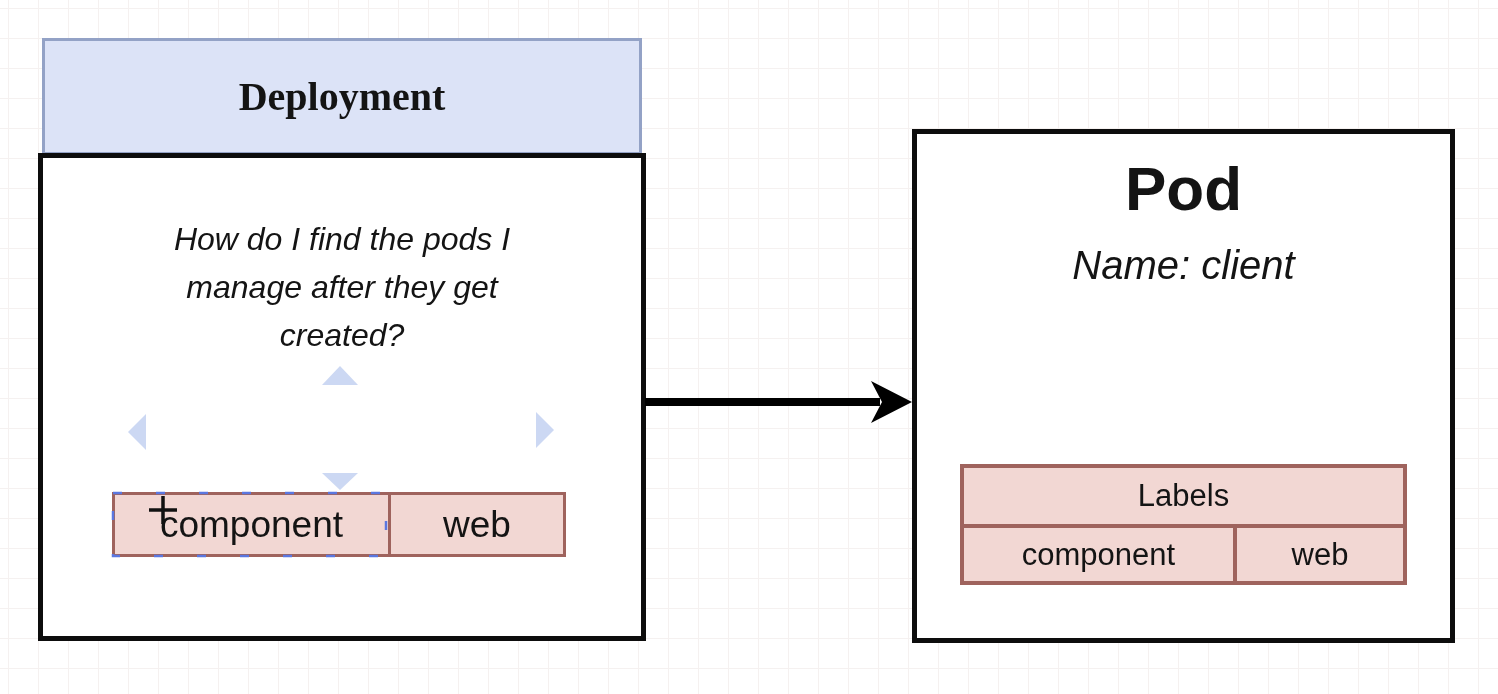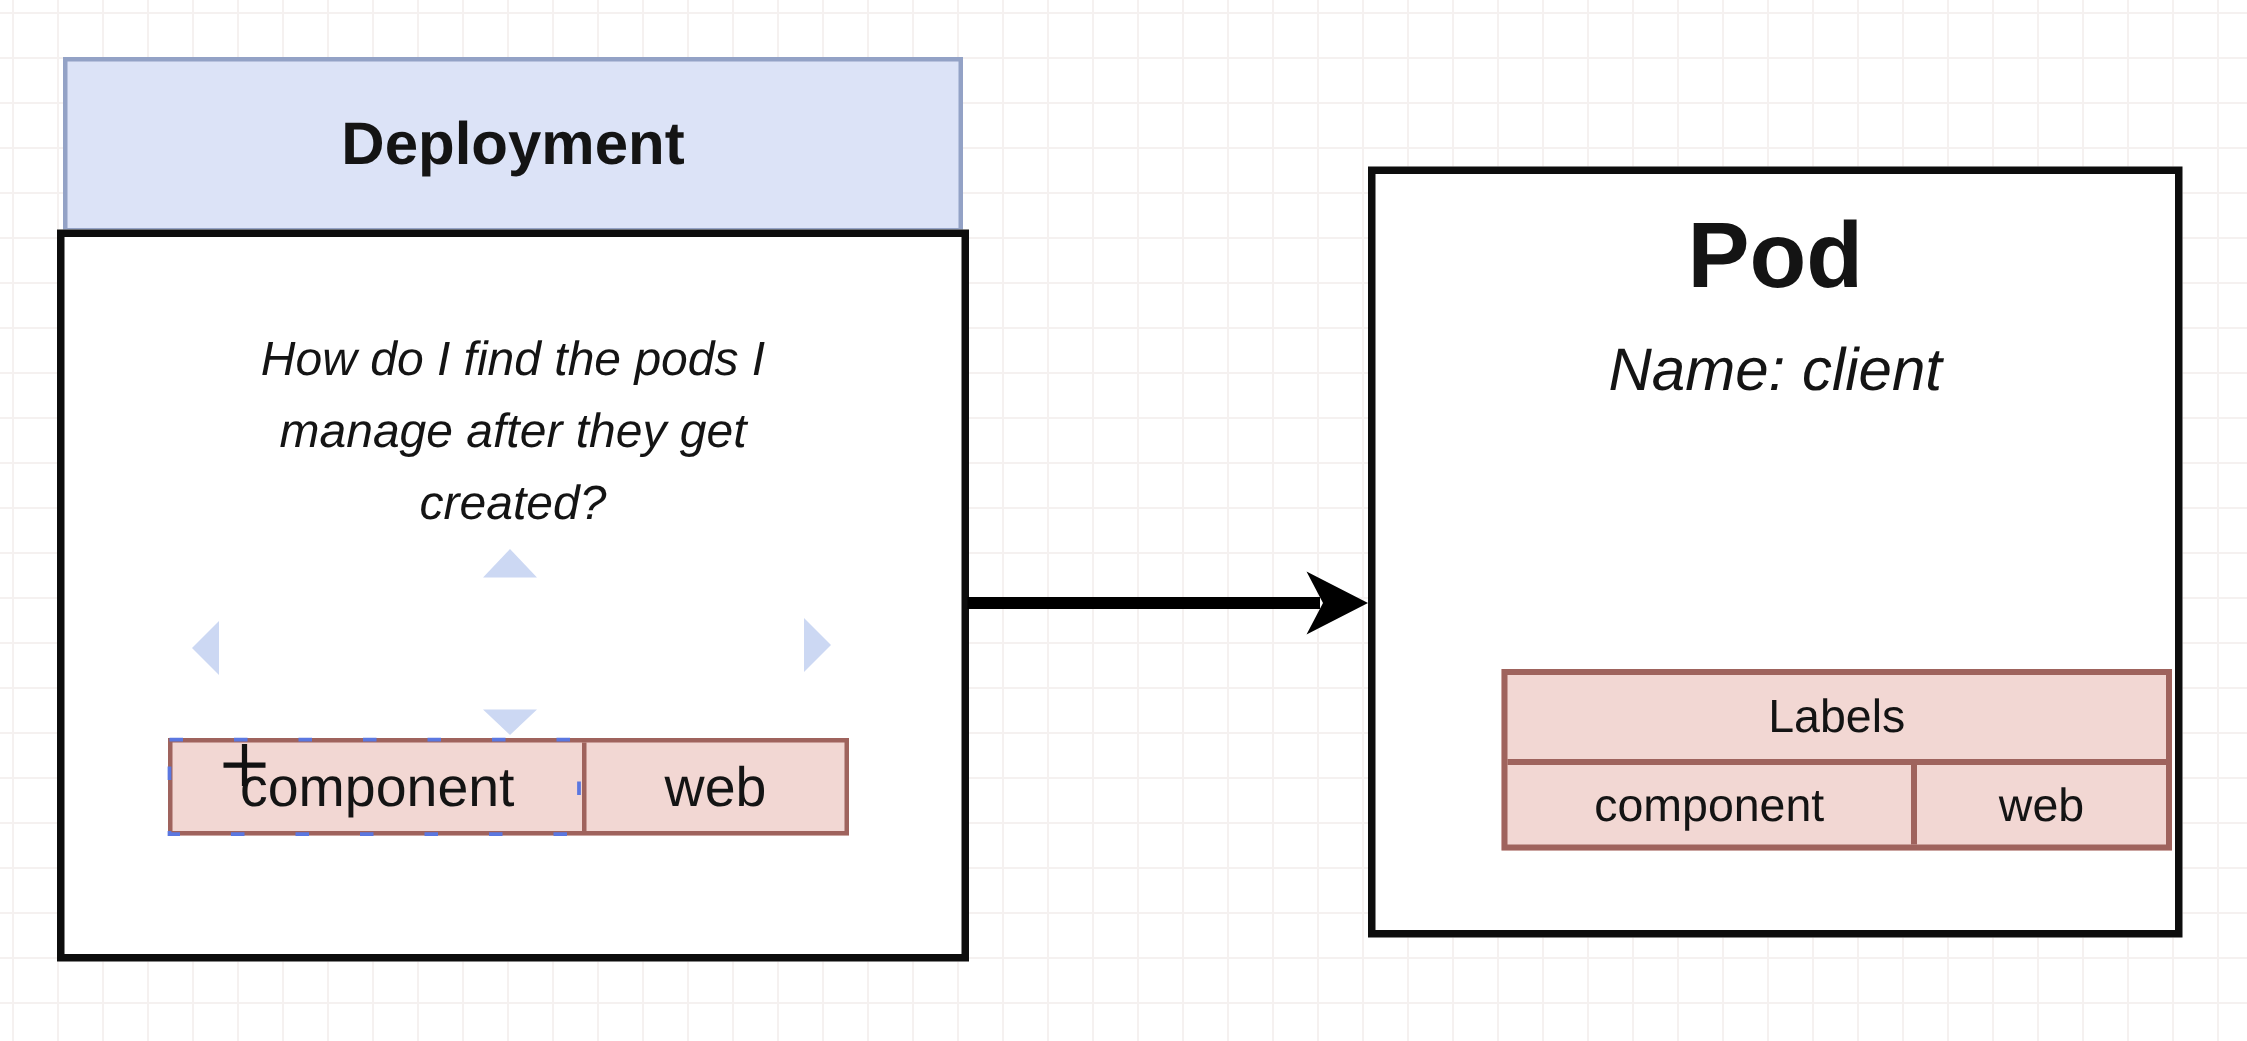--- a/index.html
+++ b/index.html
@@ -17,21 +17,21 @@
       linear-gradient(to right, var(--grid) 1.5px, transparent 1.5px),
       linear-gradient(to bottom, var(--grid) 1.5px, transparent 1.5px);
     background-size:30px 30px; background-position:8px 8px;
     font-family:"Liberation Sans","DejaVu Sans",sans-serif;
     color:var(--text);
   }
   
   .dep-header{
     position:absolute; left:42px; top:38px; width:600px; height:117px;
     background:var(--header_fill); border:3px solid var(--header_stroke);
-    box-sizing:border-box; display:flex; align-items:center; justify-content:center;
+    box-sizing:border-box; display:flex; align-items:center; justify-content:center;font-family:Liberation Serif, serif;
   }
   .dep-header .title{font-weight:bold; font-size:40px;}
   .dep-body{
     position:absolute; left:38px; top:153px; width:608px; height:488px;
     background:#ffffff; border:5px solid var(--box_stroke); box-sizing:border-box;
   }
   .thought{
     position:absolute; left:0; width:598px; text-align:center;
     font-style:italic; font-size:32px; line-height:48px; white-space:pre-line;
   }
@@ -43,35 +43,35 @@
     box-sizing:border-box; display:flex;
   }
   .label-pair .cell{
     display:flex; align-items:center; justify-content:center;
     font-size:37px; box-sizing:border-box;
   }
   .label-pair .key{width:273px;}
   .label-pair .value{flex:1; border-left:3px solid var(--label_stroke);}
   
   .pod-box{
-    position:absolute; left:912px; top:111px; width:543px; height:514px;
+    position:absolute; left:912px; top:129px; width:543px; height:514px;
     background:#ffffff; border:5px solid var(--box_stroke); box-sizing:border-box;
   }
   .pod-title{
     position:absolute; top:25px; left:0; width:533px; text-align:center;
     font-weight:bold; font-size:62px; line-height:60px;
   }
   .pod-name{
     position:absolute; top:100px; left:0; width:533px; text-align:center;
     font-style:italic; font-size:40px; line-height:62px;
   }
   .labels-table{
     position:absolute; left:43px; top:330px; width:447px; height:121px;
     background:var(--label_fill); border:4px solid var(--label_stroke);
-    box-sizing:border-box; display:flex; flex-direction:column;margin-left:41px;
+    box-sizing:border-box; display:flex; flex-direction:column;
   }
   .labels-table .hdr-row{
     height:56px; border-bottom:4px solid var(--label_stroke);
     display:flex; align-items:center; justify-content:center; font-size:31px;
   }
   .labels-table .kv-row{flex:1; display:flex;}
   .labels-table .kv-row .cell{
     display:flex; align-items:center; justify-content:center; font-size:31px;
     box-sizing:border-box;
   }

